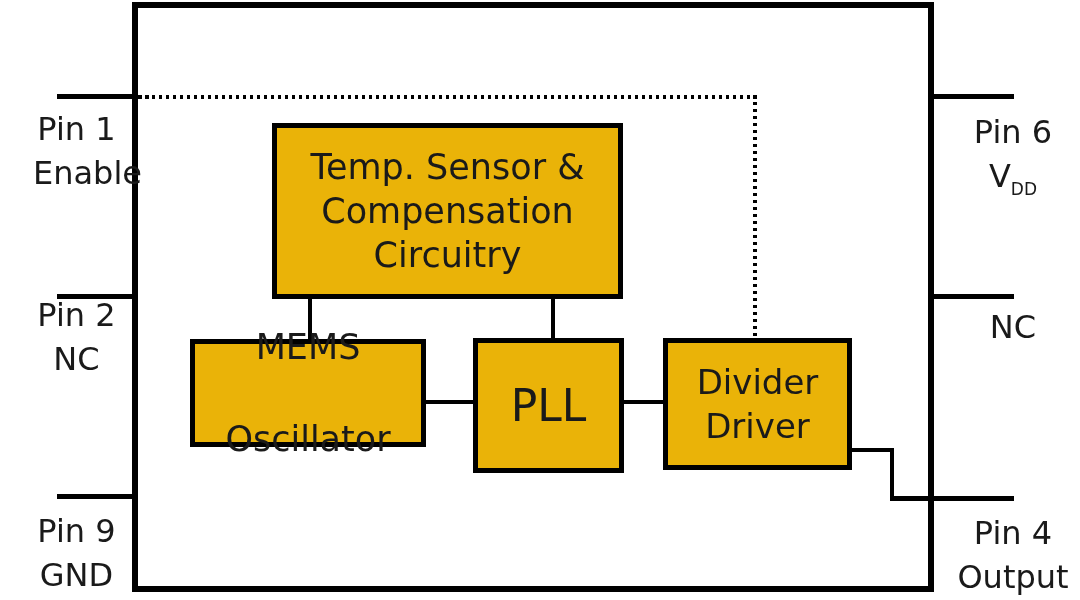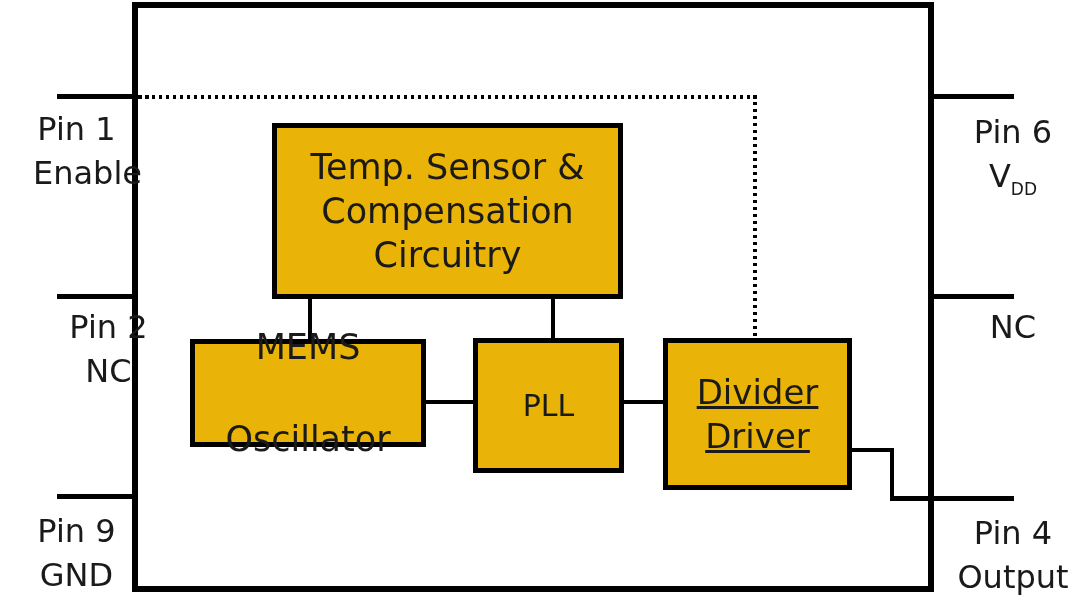--- a/index.html
+++ b/index.html
@@ -62,35 +62,35 @@
     flex-direction: column;
     align-items: center;
     justify-content: center;
     text-align: center;
     font-size: 35px;
     line-height: 44px;
     color: #1a1a1a;
   }
   .block-temp    { left: 272px; top: 123px; width: 351px; height: 176px; }
   .block-mems    { left: 190px; top: 339px; width: 236px; height: 108px; gap: 48px; }
-  .block-pll     { left: 473px; top: 338px; width: 151px; height: 135px; font-size: 30px; }
-  .block-divider { left: 663px; top: 338px; width: 189px; height: 152px; font-size: 34px; text-decoration: underline; }
+  .block-pll     { left: 473px; top: 338px; width: 151px; height: 135px; font-size: 44px; }
+  .block-divider { left: 663px; top: 338px; width: 189px; height: 132px; font-size: 34px; }
 
   
   .pin-label {
     position: absolute;
     text-align: center;
     font-size: 32px;
     line-height: 44px;
     color: #1a1a1a;
   }
   .pin-label.left  { left: 0;     width: 120px; padding-left: 33px; }
   .pin-label.right { left: 948px; width: 130px; }
   .lbl-p1 { top: 107px; }
-  .lbl-p2 { top: 305px; margin-left: 32px; }
+  .lbl-p2 { top: 293px; }
   .lbl-p3 { top: 509px; }
   .lbl-p6 { top: 110px; }
   .lbl-p5 { top: 305px; }
   .lbl-p4 { top: 511px; }
 
   .sub {
     font-size: 17px;
     vertical-align: -8px;
   }
 </style>

